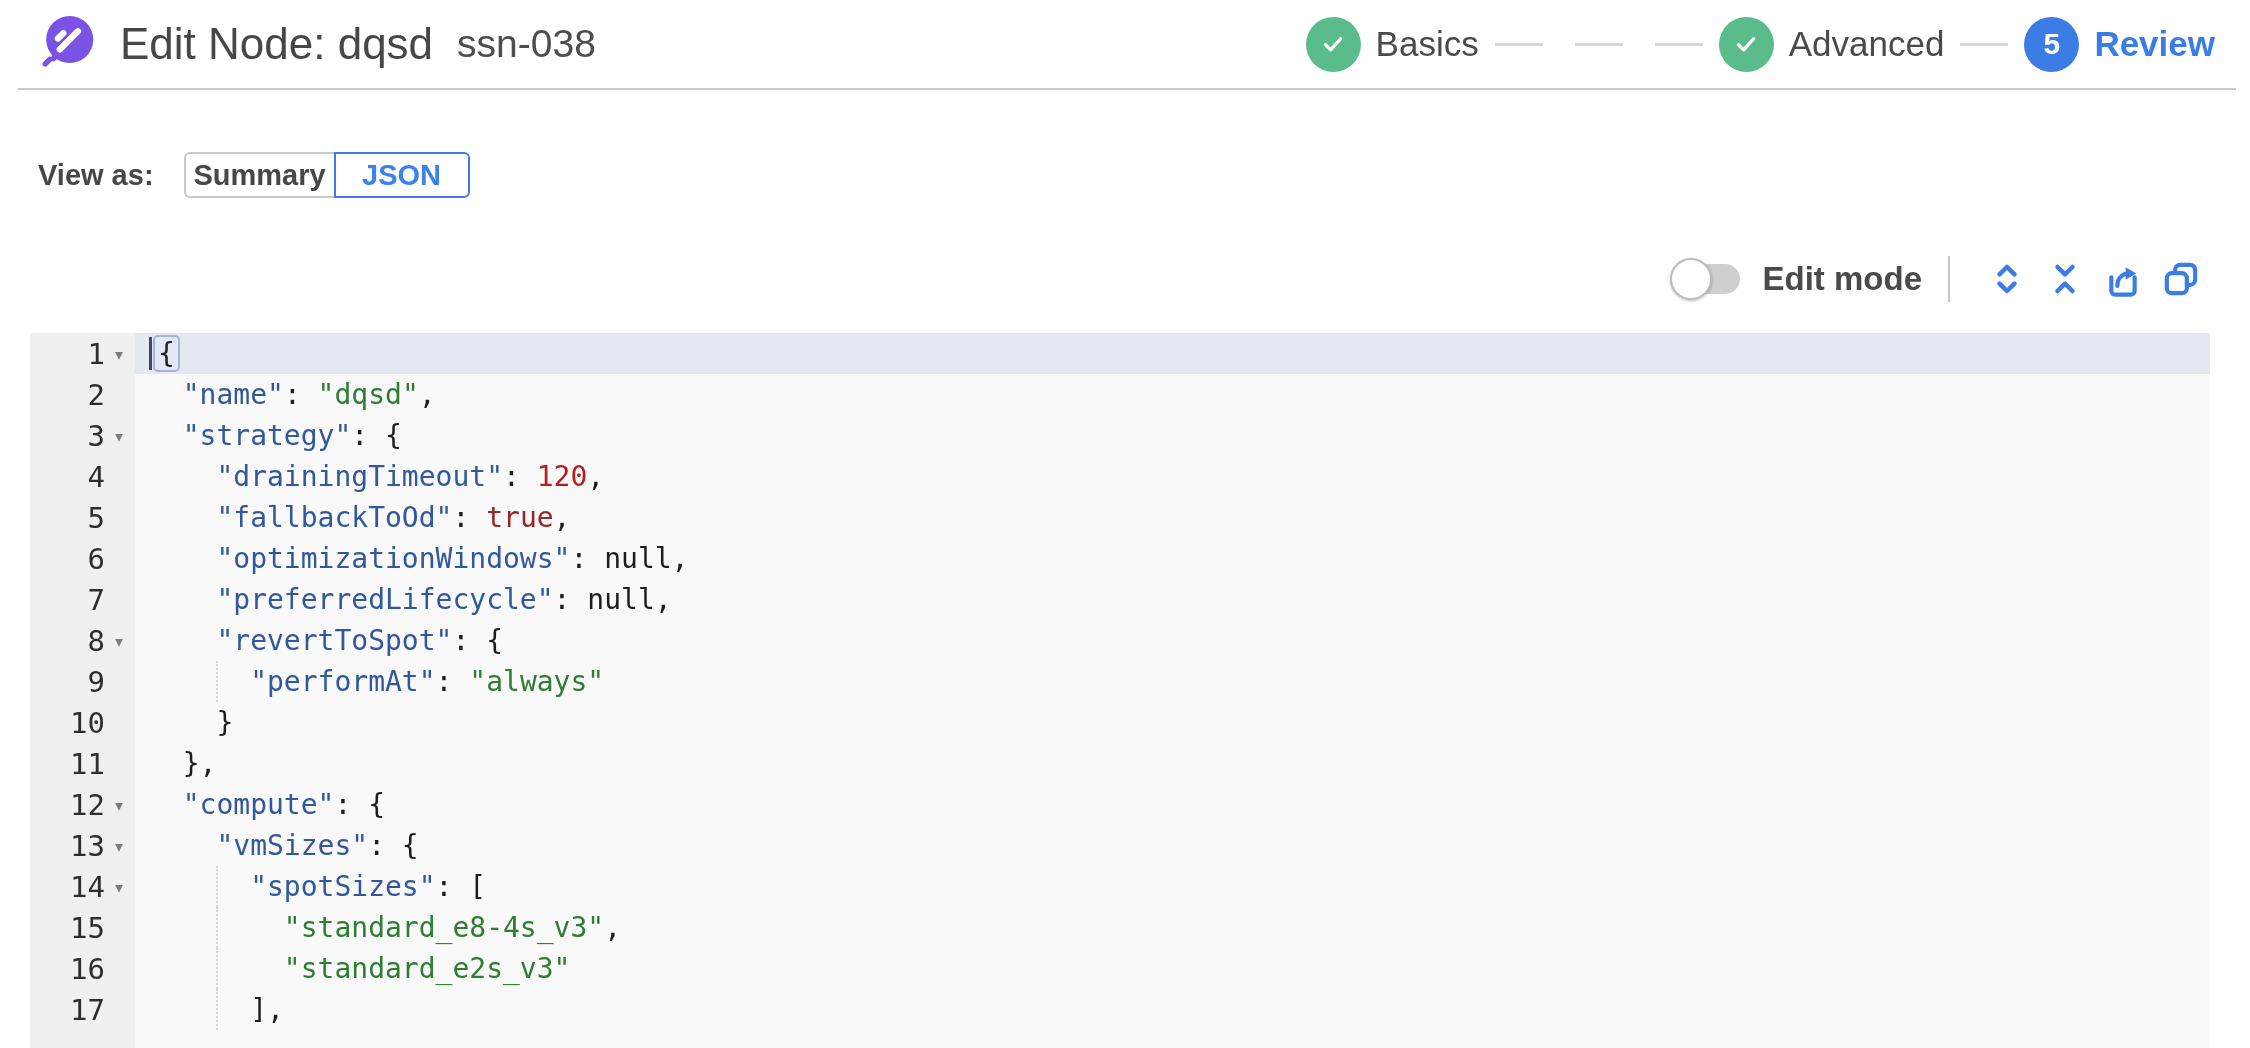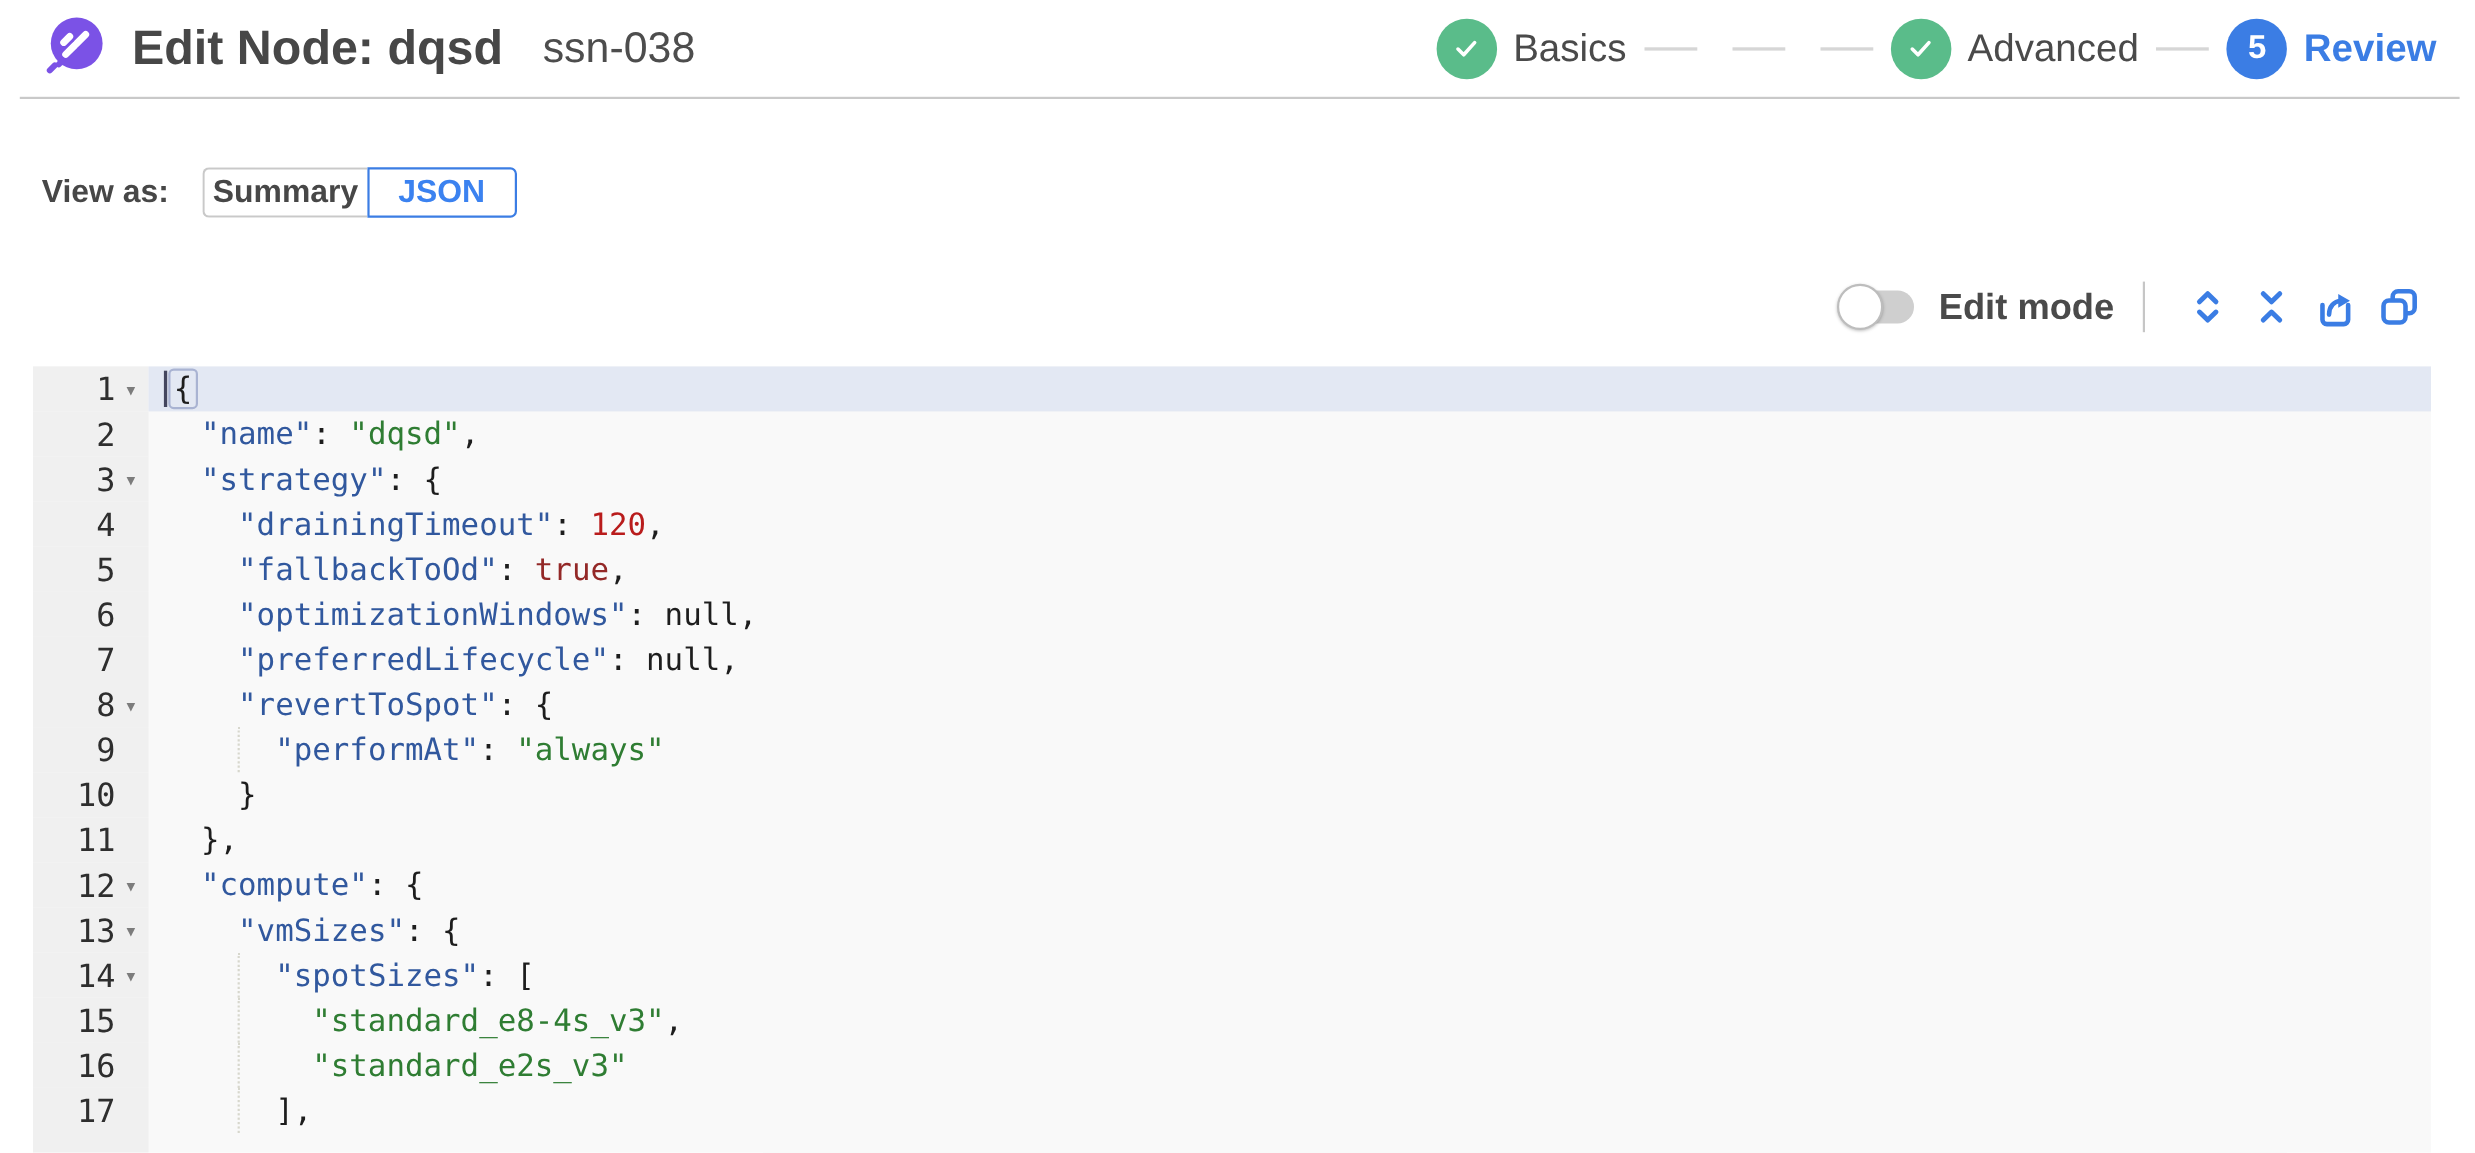--- a/index.html
+++ b/index.html
@@ -3,22 +3,22 @@
 <meta charset="utf-8">
 <style>
   * { margin:0; padding:0; box-sizing:border-box; }
   html,body { width:2250px; height:1048px; overflow:hidden; background:#ffffff;
               font-family:"Liberation Sans", sans-serif; }
 
   
   .header { display:flex; align-items:center; height:88px; padding:0 35px 0 38px; }
   .header-border { height:2px; background:#c9c9c9; margin:0 14px 0 18px; }
   .logo { width:58px; height:58px; flex:0 0 auto; }
-  .title { font-size:44px; font-weight:bold; color:#474747; margin-left:24px; white-space:nowrap; }
-  .subtitle { font-size:39px; color:#4d4d4d; margin-left:36px; width:152px; overflow:hidden;
+  .title { font-size:44px; font-weight:normal; color:#474747; margin-left:24px; white-space:nowrap; }
+  .subtitle { font-size:39px; color:#4d4d4d; margin-left:24px; width:152px; overflow:hidden;
               white-space:nowrap; flex:0 0 auto; }
   .stepper { margin-left:auto; display:flex; align-items:center; }
   .step { display:flex; align-items:center; }
   .step-circle { width:55px; height:55px; border-radius:50%; display:flex; align-items:center;
                  justify-content:center; flex:0 0 auto; }
   .step-circle.done { background:#5abc8a; }
   .step-circle.current { background:#3b7de4; color:#fff; font-size:30px; font-weight:bold; }
   .step-label { font-size:35px; color:#4a4a4a; margin-left:15px; white-space:nowrap; }
   .step.current .step-label { color:#3b7de4; font-weight:bold; }
   .connector { width:48px; height:3px; background:#d6d6d6; margin:0 16px; }

